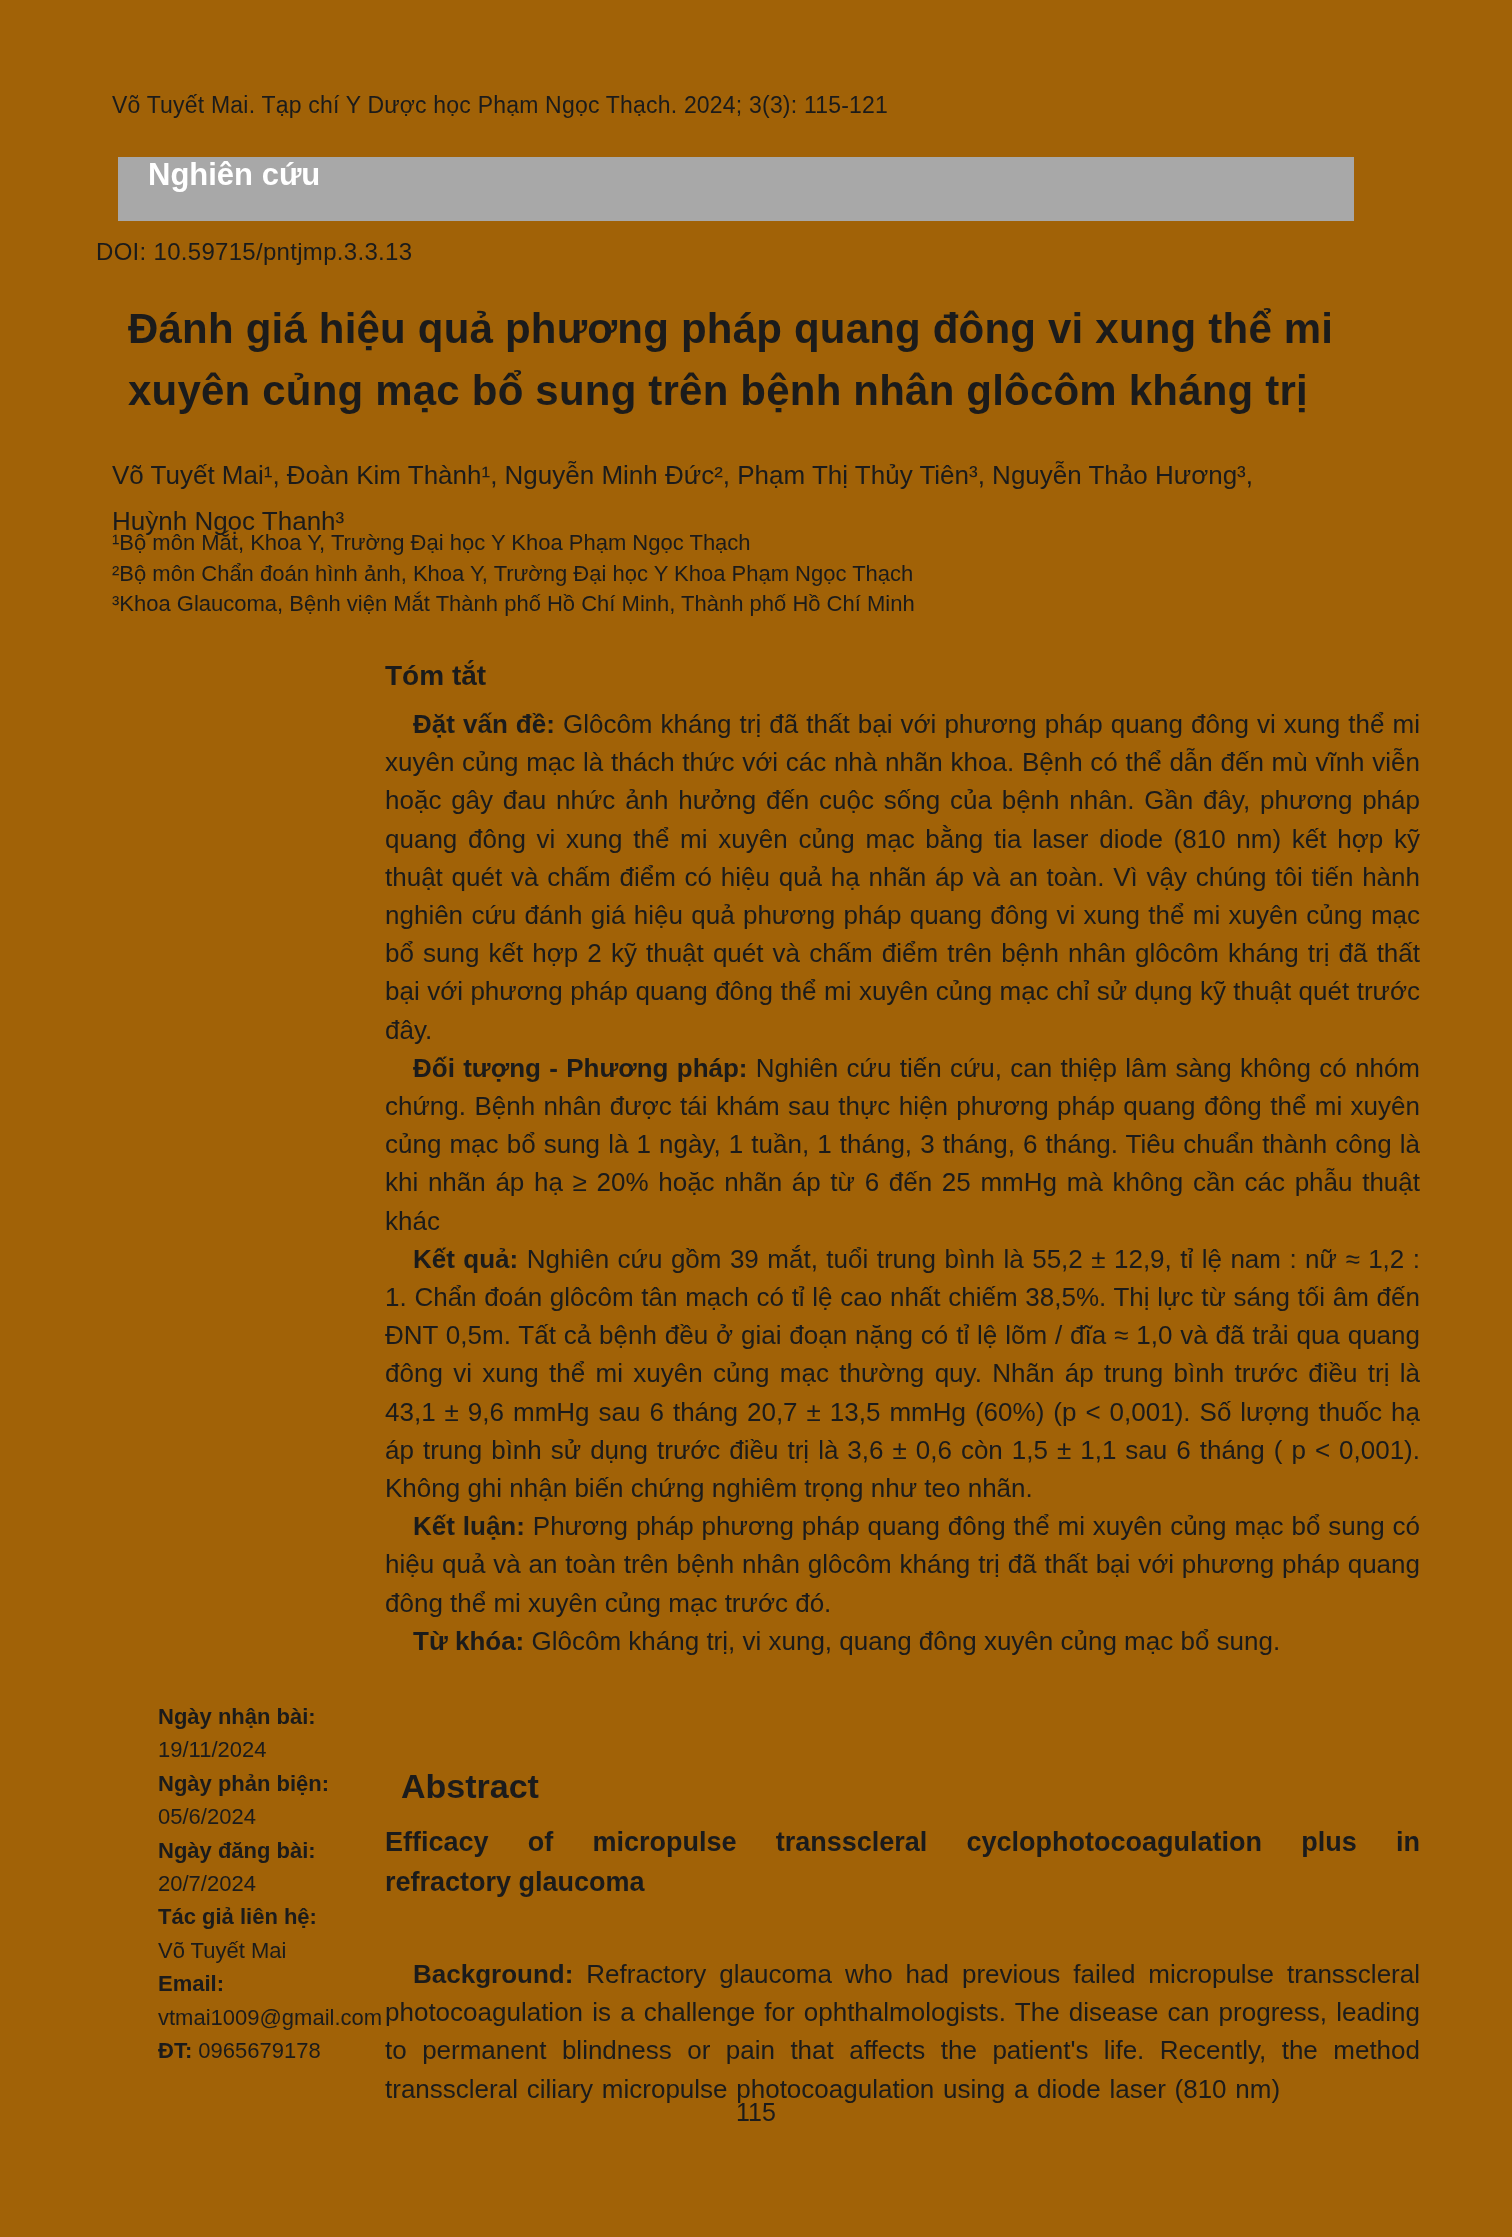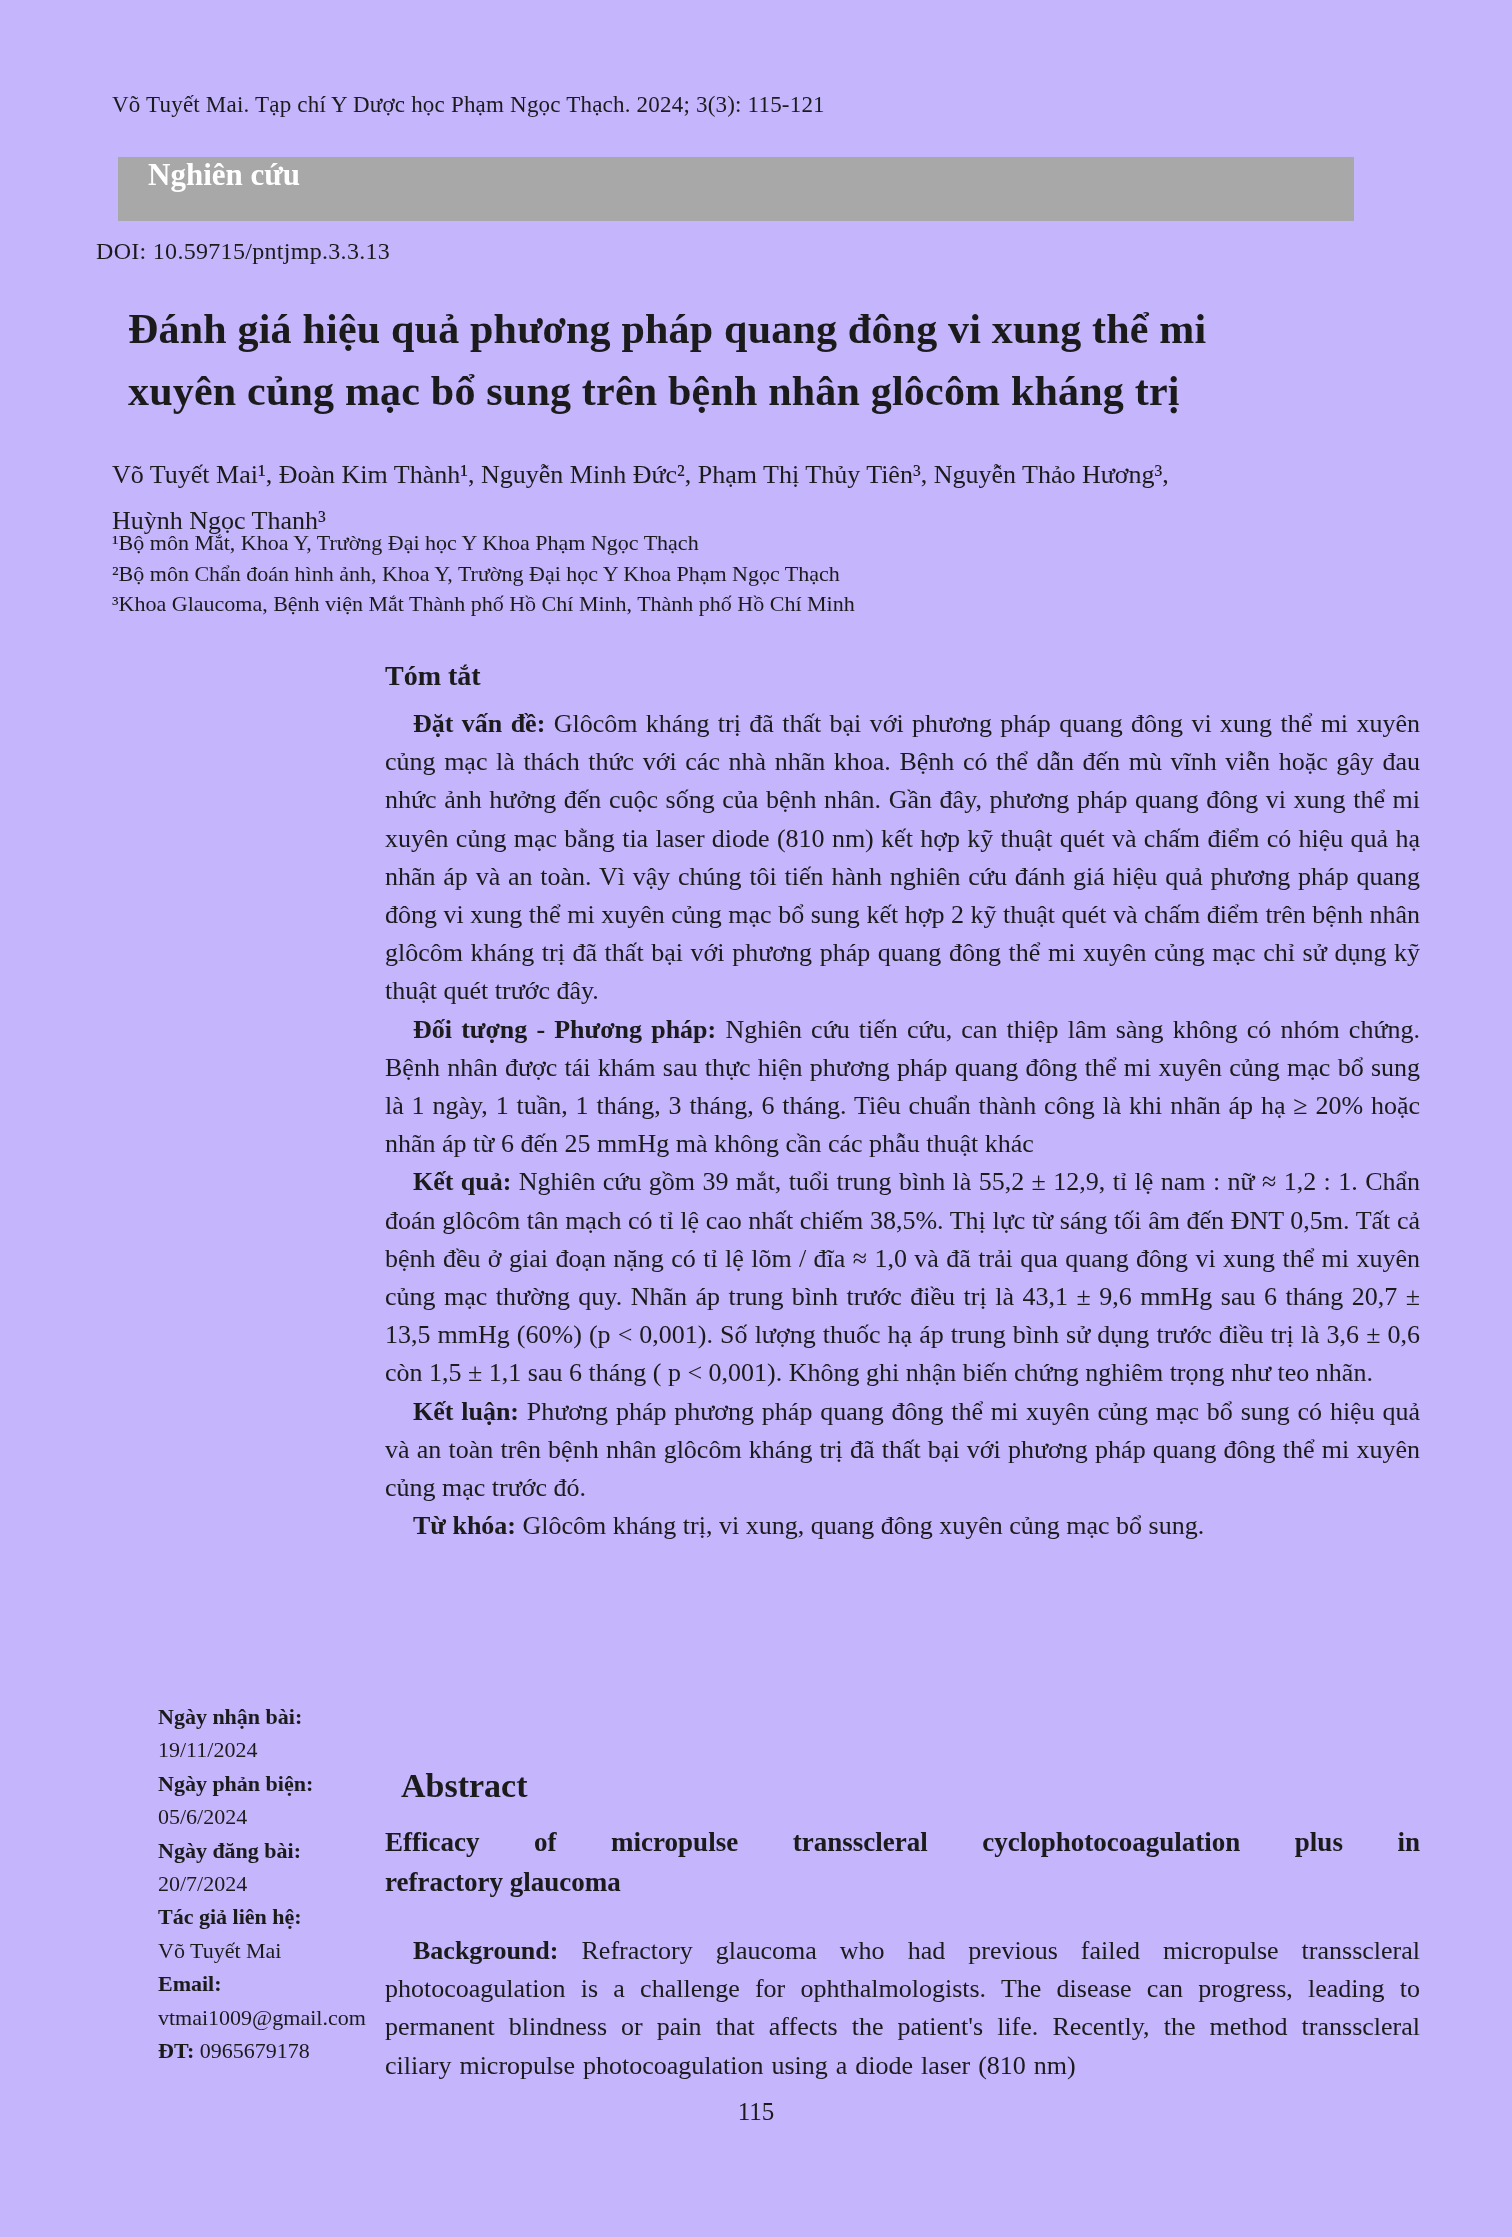--- a/index.html
+++ b/index.html
@@ -1,21 +1,21 @@
 <!DOCTYPE html>
 <html lang="vi"><head>
 <meta charset="utf-8">
 <style>
   html, body { margin: 0; padding: 0; background: #ffffff; }
   .page {
     position: relative;
     width: 1512px;
     height: 2237px;
-    background: #c4b5fd;
-    font-family: Liberation Serif, serif;
+    background: #a16207;
+    font-family: Liberation Sans, sans-serif;
     color: #1b1b1b;
     overflow: hidden;
   }
   .citation {
     position: absolute;
     left: 112px; top: 92px;
     font-size: 23px;
     letter-spacing: 0.2px;
     white-space: nowrap;
   }
@@ -96,21 +96,21 @@
   }
   .abstract-en h2 {
     margin: 16px;
     font-size: 34px;
     font-weight: bold;
     line-height: 40px;
   }
   .subtitle { font-size: 27px; font-weight: bold; line-height: 40px; }
   .sub-line { display: block; }
   .justify-last { text-align: justify; text-align-last: justify; }
-  .para.en { margin-top: 30px; word-spacing: 1.5px; }
+  .para.en { margin-top: 53px; word-spacing: 1.5px; }
   .page-number {
     position: absolute;
     left: 0; top: 2098px;
     width: 100%;
     text-align: center;
     font-size: 25px;
   }
 </style>
 </head>
 <body>

